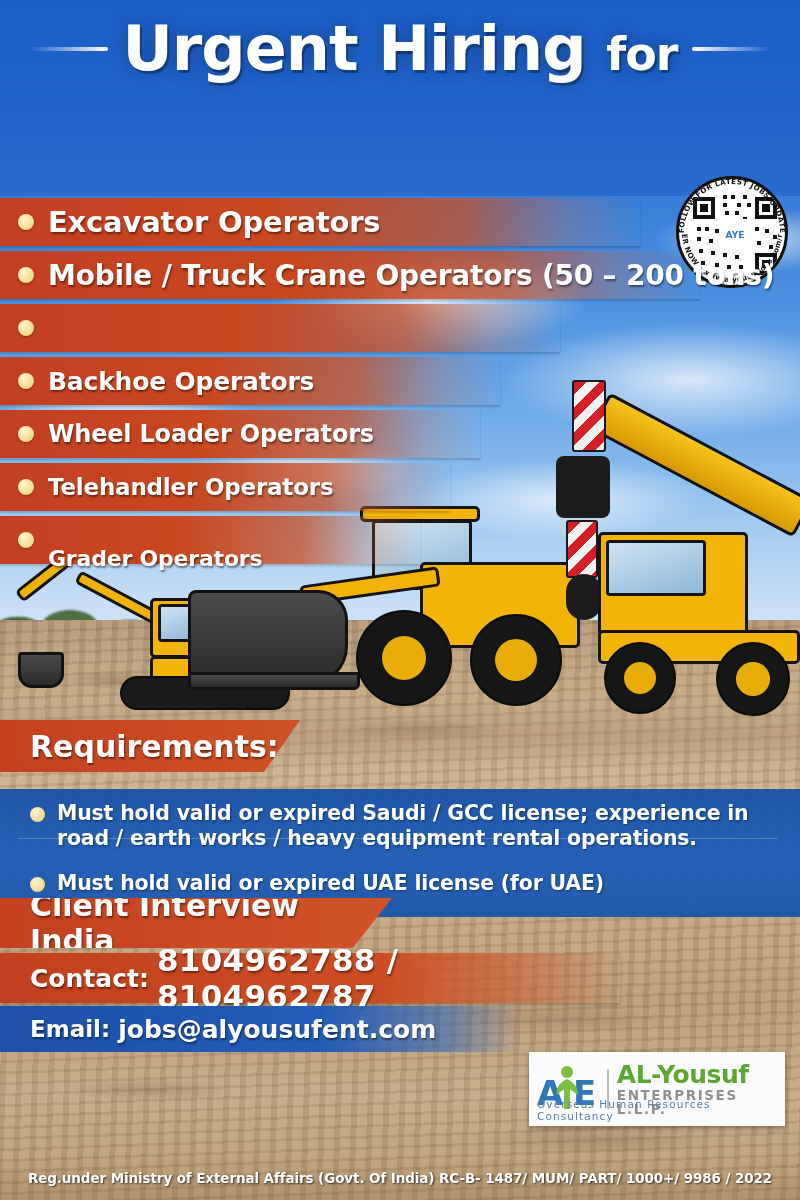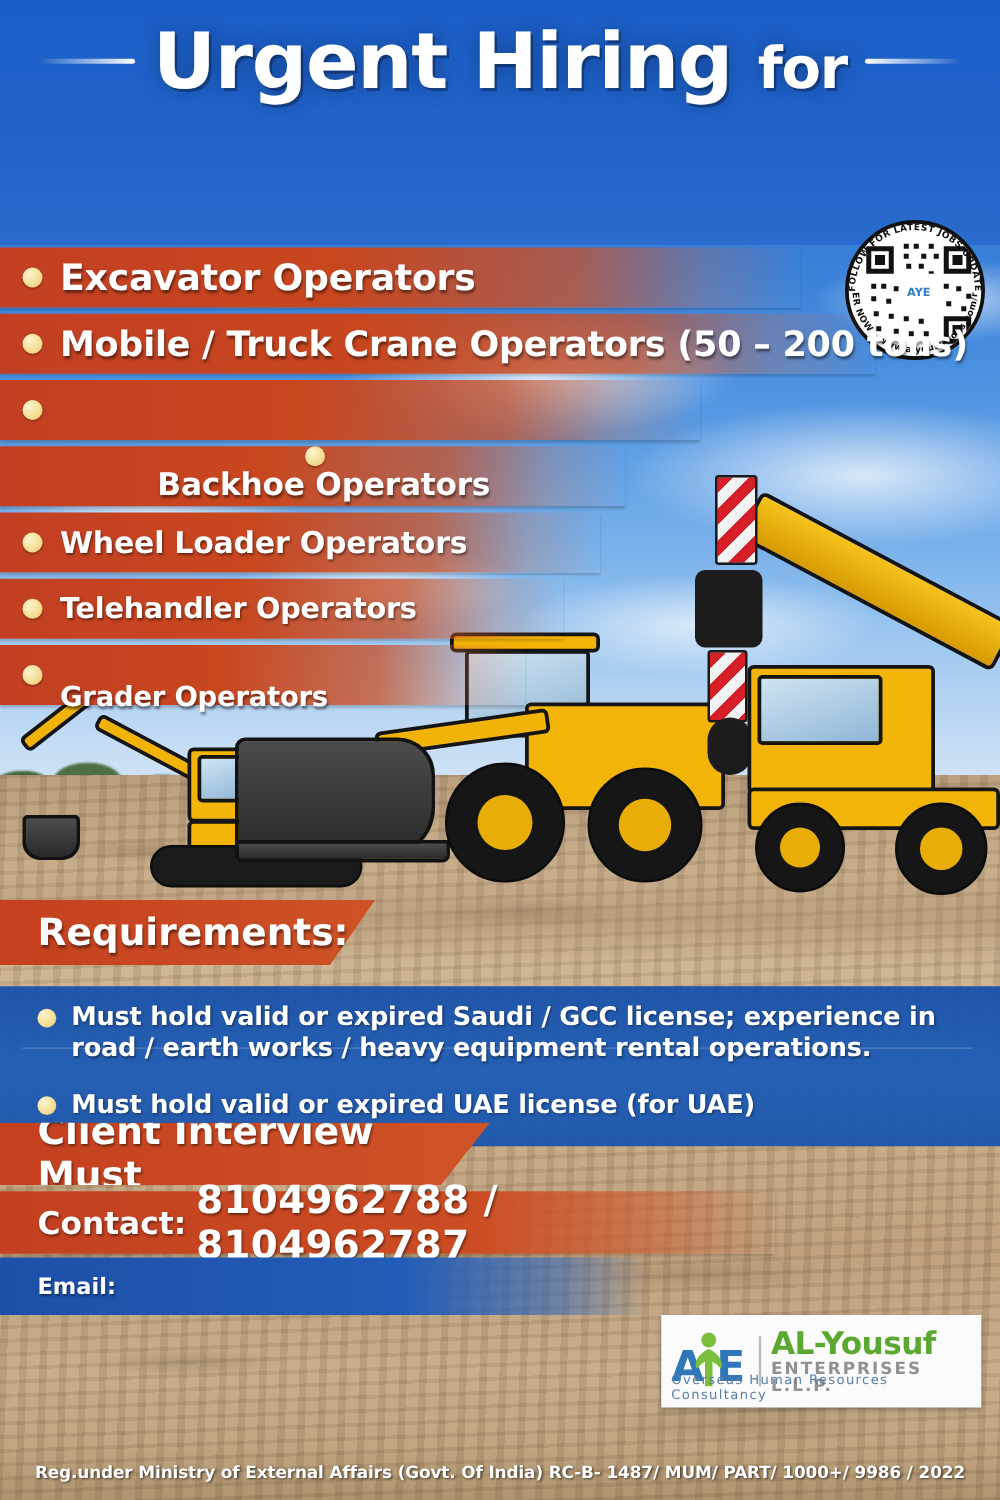--- a/index.html
+++ b/index.html
@@ -115,21 +115,21 @@
   .jobs{position:absolute;left:0;top:198px;width:800px;}
   .jobbar{
     position:relative;height:48px;display:flex;align-items:center;
     margin-bottom:5px;padding-left:18px;
     background:linear-gradient(90deg,#c23f23 0%,#c8471f 42%,rgba(201,80,38,.75) 72%,rgba(210,100,55,.25) 88%,rgba(210,110,60,0) 100%);
     box-shadow:0 2px 2px rgba(0,0,0,.18);
   }
   .jobbar.w1{width:640px;}
   .jobbar.w2{width:700px;}
   .jobbar.w3{width:560px;}
-  .jobbar.w4{width:500px;flex-direction:column;}
+  .jobbar.w4{width:500px;}
   .jobbar.w5{width:480px;}
   .jobbar.w6{width:450px;}
   .jobbar.w7{width:420px;}
   .jobbar .dot{
     width:16px;height:16px;border-radius:50%;flex:0 0 16px;margin-right:14px;
     background:radial-gradient(circle at 35% 32%,#fdf4cf,#f4dd92 60%,#e6c467 100%);
     box-shadow:0 1px 2px rgba(0,0,0,.35);
   }
   .jobbar .lbl{
     color:#ffffff;font-weight:bold;letter-spacing:-.2px;white-space:nowrap;
@@ -183,21 +183,21 @@
     background:linear-gradient(90deg,#c2401f 0%,#cc4d24 62%,rgba(205,90,45,.55) 84%,rgba(210,110,60,0) 100%);
     display:flex;align-items:center;padding-left:30px;box-shadow:0 2px 3px rgba(0,0,0,.2);
   }
   .contact .k{color:#fff;font-size:25px;font-weight:bold;margin-right:8px;text-shadow:1px 2px 2px rgba(0,0,0,.45);font-family:"DejaVu Sans", sans-serif;}
   .contact .v{color:#fff;font-size:31px;font-weight:bold;text-shadow:1px 2px 2px rgba(0,0,0,.45);font-family:"DejaVu Sans", sans-serif;letter-spacing:.3px;}
   .email{
     position:absolute;left:0;top:1006px;width:520px;height:46px;
     background:linear-gradient(90deg,#1d50a8 0%,#235cb8 62%,rgba(40,100,190,.55) 86%,rgba(40,100,190,0) 100%);
     display:flex;align-items:center;padding-left:30px;
   }
-  .email .k{color:#fff;font-size:18px;font-weight:bold;margin-right:8px;text-shadow:1px 2px 2px rgba(0,0,0,.45);font-family:"DejaVu Sans", sans-serif;}
+  .email .k{color:#fff;font-size:23px;font-weight:bold;margin-right:8px;text-shadow:1px 2px 2px rgba(0,0,0,.45);font-family:"DejaVu Sans", sans-serif;}
   .email .v{color:#fff;font-size:25px;font-weight:bold;text-shadow:1px 2px 2px rgba(0,0,0,.45);font-family:"DejaVu Sans", sans-serif;}
 
   
   .logo-card{
     position:absolute;left:529px;top:1052px;width:256px;height:74px;background:#fbfbfb;
     display:flex;align-items:center;padding:5px 8px;box-shadow:0 2px 5px rgba(0,0,0,.35);
   }
   .logo-mark{position:relative;width:62px;height:52px;flex:0 0 62px;}
   .logo-sep{width:2px;height:40px;background:#bdbdbd;margin:0 8px;}
   .logo-txt{display:flex;flex-direction:column;line-height:1;}
@@ -365,30 +365,31 @@
       <span class="txt">Must hold valid or expired Saudi / GCC license; experience in road / earth works / heavy equipment rental operations.</span>
     </div>
     <div class="req-item" style="margin-top:20px;">
       <span class="dot"></span>
       <span class="txt">Must hold valid or expired UAE license (for UAE)</span>
     </div>
   </div>
   <div class="req-sep"></div>
 
   <div class="ci">
-    <span>Client Interview Must</span>
+    <span>Client Interview India</span>
   </div>
 
   <div class="contact">
     <span class="k">Contact:</span>
     <span class="v">8104962788 / 8104962787</span>
   </div>
 
   <div class="email">
     <span class="k">Email:</span>
+    <span class="v">jobs@alyousufent.com</span>
   </div>
 
   <div class="logo-card">
     <div class="logo-mark">
       <svg viewBox="0 0 62 52" width="62" height="52">
         <text x="0" y="42" font-family="DejaVu Sans, sans-serif" font-size="34" font-weight="bold" fill="#2f77b8">A</text>
         <text x="36" y="42" font-family="DejaVu Sans, sans-serif" font-size="34" font-weight="bold" fill="#2f77b8">E</text>
         <circle cx="30" cy="9" r="6" fill="#7cbf3f"></circle>
         <path d="M30 16 C22 20 18 26 20 32 C24 28 27 26 30 25 C33 26 36 28 40 32 C42 26 38 20 30 16 Z" fill="#7cbf3f"></path>
         <path d="M27 25 L27 46 L33 46 L33 25 Z" fill="#7cbf3f"></path>

